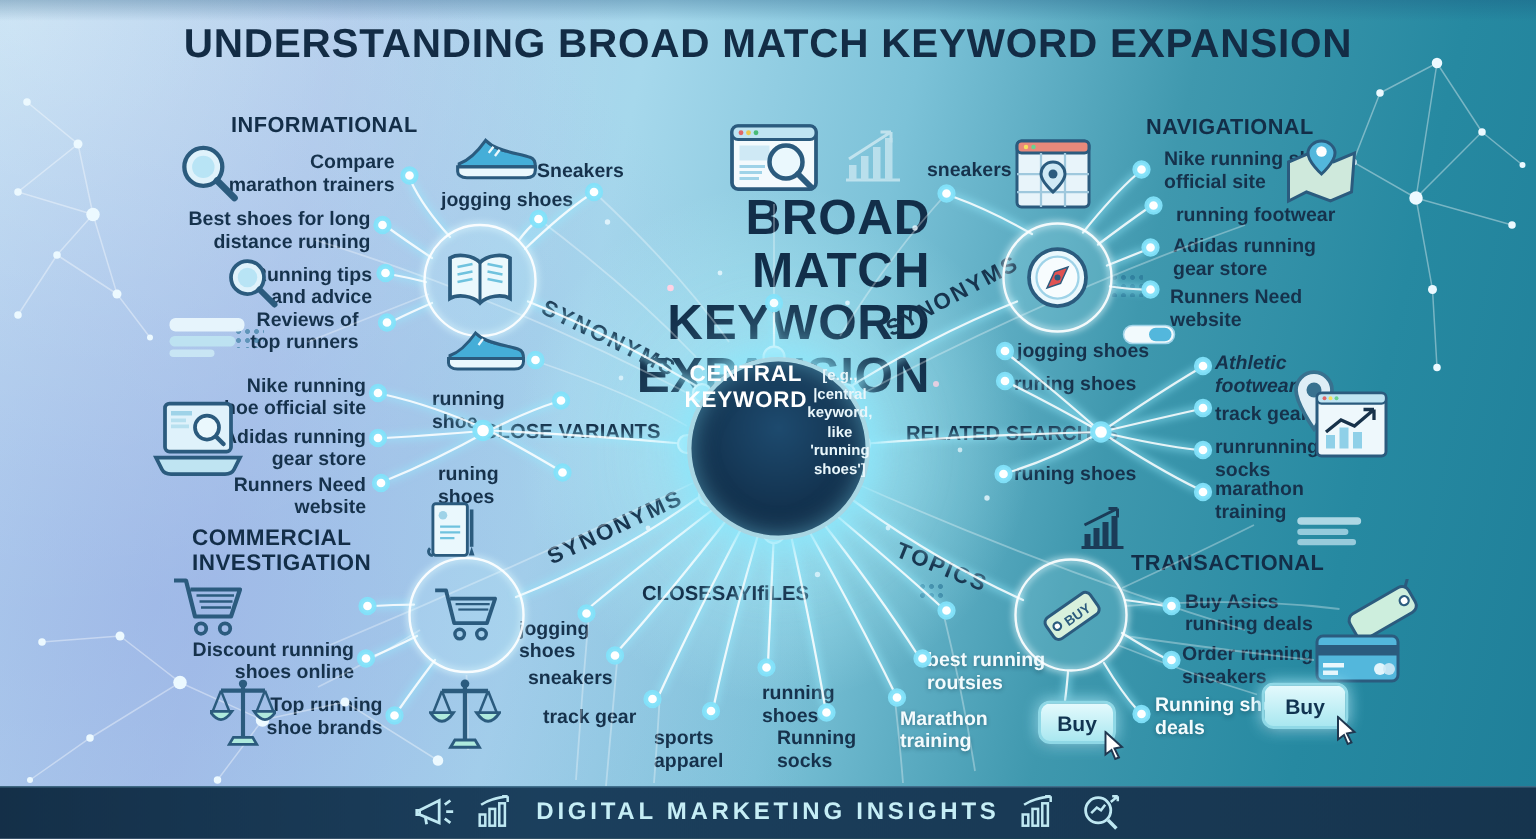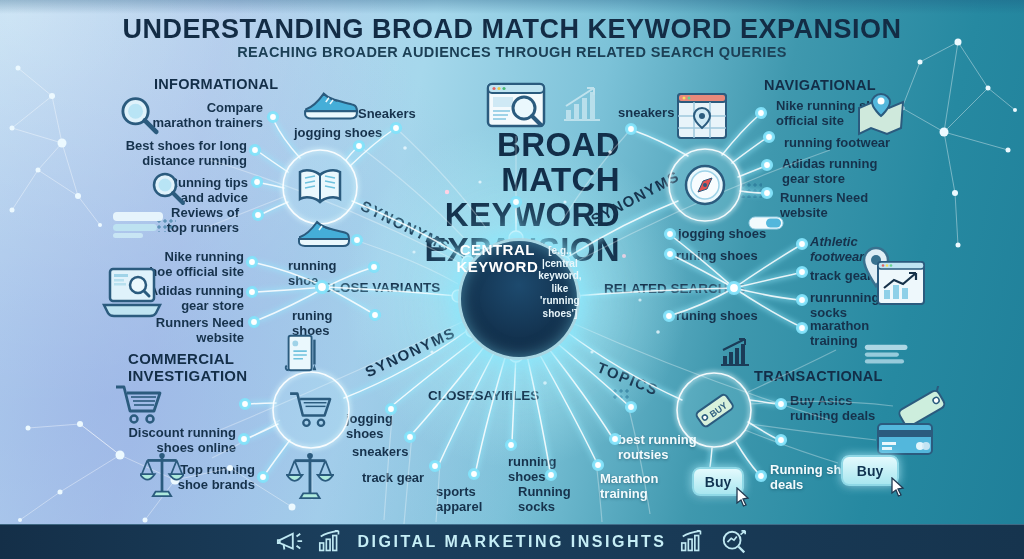--- a/index.html
+++ b/index.html
@@ -245,21 +245,20 @@
         <circle cx="564" cy="262" r="6"></circle>
       <circle cx="458" cy="296" r="6"></circle>
         <circle cx="574" cy="296" r="6"></circle>
         <circle cx="472" cy="331" r="6"></circle>
       <circle cx="560" cy="331" r="6"></circle>
         <circle cx="516" cy="355" r="7"></circle>
     </g>
   </svg>
 
   <div class="title">UNDERSTANDING BROAD MATCH KEYWORD EXPANSION</div>
-  <div class="subtitle">REACHING BROADER AUDIENCES THROUGH RELATED SEARCH QUERIES</div>
 
   <div class="center-heading">BROAD MATCH KEYWORD EXPANSION</div>
   <div class="central-node">
     <div class="node-title">CENTRAL KEYWORD</div>
     <div class="node-sub">[e.g., |central keyword, like 'running shoes']</div>
   </div>
 
   <div class="rot" style="left:362px;top:196px;transform:rotate(26deg);">SYNONYMS</div>
   <div class="rot" style="left:366px;top:364px;transform:rotate(-25deg);">SYNONYMS</div>
   <div class="rot" style="left:592px;top:212px;transform:rotate(-28deg);">SYNONYMS</div>
@@ -306,20 +305,21 @@
   <div class="lbl nw" style="left:678px;top:227px;">jogging shoes</div>
   <div class="lbl nw" style="left:676px;top:249px;">runing shoes</div>
   <div class="lbl nw" style="left:676px;top:309px;">runing shoes</div>
   <div class="lbl" style="left:810px;top:235px;width:75px;font-style:italic;">Athletic footwear</div>
   <div class="lbl nw" style="left:810px;top:269px;">track gear</div>
   <div class="lbl" style="left:810px;top:291px;width:90px;">runrunning socks</div>
   <div class="lbl" style="left:810px;top:319px;width:80px;">marathon training</div>
 
   <div class="lbl hd c" style="left:754px;top:368px;width:128px;">TRANSACTIONAL</div>
   <div class="lbl" style="left:790px;top:394px;width:108px;">Buy Asics running deals</div>
+  <div class="lbl" style="left:788px;top:429px;width:105px;">Order running sneakers</div>
   <div class="lbl w" style="left:770px;top:463px;width:100px;">Running shoe deals</div>
 
   <div class="buy" style="left:692px;top:467px;width:48px;height:25px;">
     <span>Buy</span>
     <span class="cursor">
       <svg viewBox="0 0 16 20">
           <path d="M2 1 L13 11 L8 12 L11 18 L8.5 19 L6 13 L2 16 Z" fill="#fff" stroke="#203850" stroke-width="1.3"></path>
         </svg>
     </span>
   </div>

